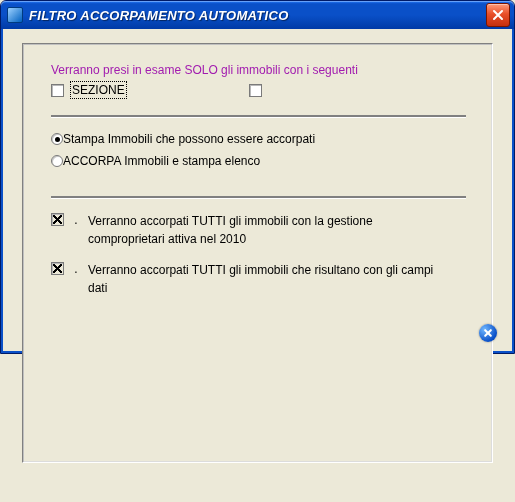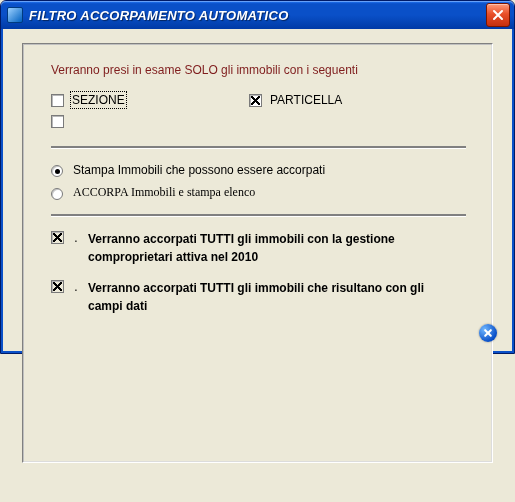--- a/index.html
+++ b/index.html
@@ -80,23 +80,23 @@
     border-left-color: #808080;
     border-right-color: #ffffff;
     border-bottom-color: #ffffff;
     box-shadow: inset 1px 1px 0 #c0c0c0, inset -1px -1px 0 #dcdcdc;
     background: #ece9d8;
     box-sizing: border-box;
     padding: 18px 26px 14px 28px;
   }
 
   .intro {
-    color: #7f1d1d;
+    color: #a21caf;
     line-height: 1.45;
-    margin-bottom: 14px;
+    margin-bottom: 4px;
   }
 
   .opt-grid {
     display: grid;
     grid-template-columns: 170px 180px;
     row-gap: 8px;
     column-gap: 28px;
     margin-bottom: 18px;
   }
   .cb-row {
@@ -135,22 +135,22 @@
 
   .sep {
     height: 2px;
     margin: 4px 0 14px 0;
     background: #808080;
     border-bottom: 1px solid #ffffff;
   }
 
   .radio-row {
     display: flex;
-    align-items: flex-end;
-    gap: 10px;
+    align-items: center;
+    gap: 0;
     margin-bottom: 8px;
   }
   .radio {
     width: 12px; height: 12px;
     border-radius: 50%;
     background: #fff;
     border: 1px solid #7a7a7a;
     box-shadow: inset 1px 1px 0 #c8c8c8;
     box-sizing: border-box;
     display: inline-flex;
@@ -173,21 +173,20 @@
   }
   .bullet-mark {
     width: 8px;
     text-align: center;
     padding-top: 0;
   }
   .bullet-text {
     flex: 1;
     line-height: 1.45;
     padding-right: 20px;
-    font-weight: bold;
   }
 
   .footer-icon {
     position: absolute;
     right: 14px;
     bottom: 8px;
     width: 18px;
     height: 18px;
     cursor: pointer;
   }
@@ -229,35 +228,31 @@
       <div class="intro">
         <span>Verranno presi in esame SOLO gli immobili con i seguenti</span><br>
       </div>
 
       <div class="opt-grid">
         <div class="cb-row">
           <span class="cb"></span>
           <span class="cb-label focus">SEZIONE</span>
         </div>
         <div class="cb-row">
-          <span class="cb checked"></span>
-          <span class="cb-label">PARTICELLA</span>
-        </div>
-        <div class="cb-row">
           <span class="cb"></span>
         </div>
       </div>
 
       <div class="sep"></div>
 
       <div class="radio-row">
         <span class="radio selected"></span>
         <span>Stampa Immobili che possono essere accorpati</span>
       </div>
-      <div class="radio-row" style="margin-bottom:14px;font-family:Liberation Serif, serif;">
+      <div class="radio-row" style="margin-bottom:28px;">
         <span class="radio"></span>
         <span>ACCORPA Immobili e stampa elenco</span>
       </div>
 
       <div class="sep"></div>
 
       <div class="bullet-row">
         <span class="cb grayed checked"></span>
         <span class="bullet-mark">.</span>
         <span class="bullet-text">Verranno accorpati TUTTI gli immobili con la gestione comproprietari attiva nel 2010</span>

